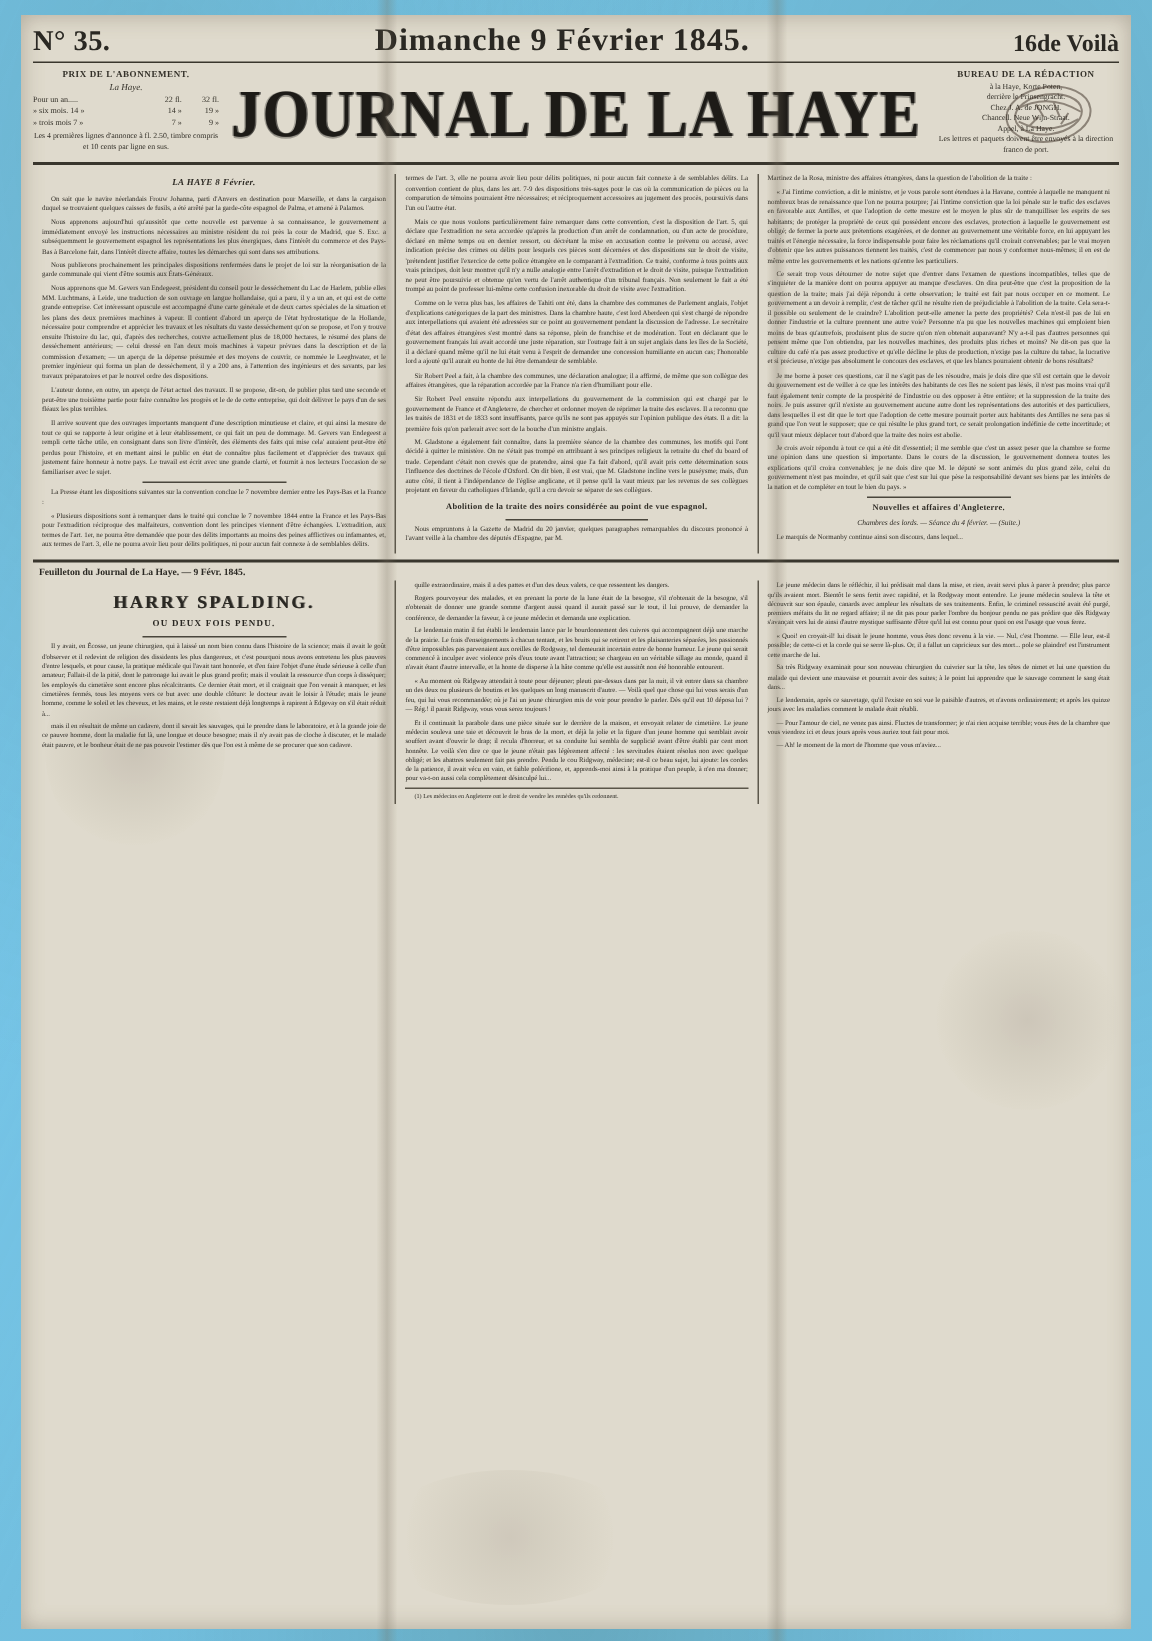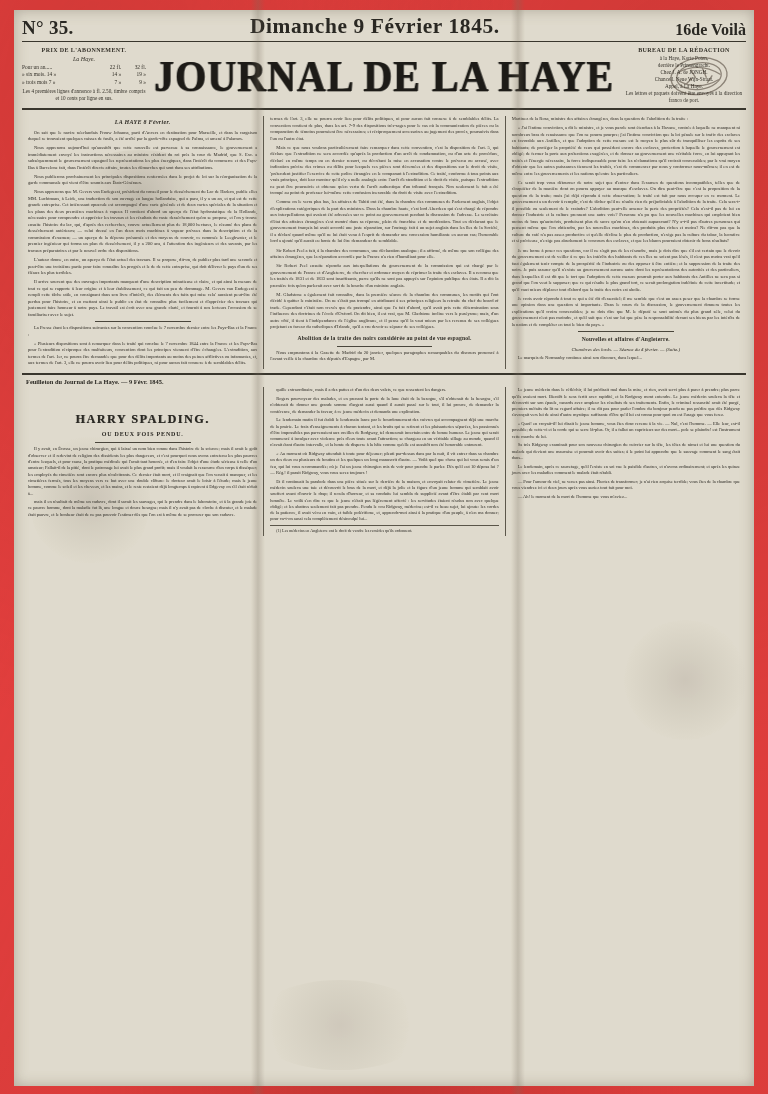--- a/index.html
+++ b/index.html
@@ -8,21 +8,21 @@
     background: #b9b2a4;
   }
   body {
     font-family: "Liberation Serif", serif;
   }
   .page {
     position: relative;
     width: 768px;
     height: 1094px;
     margin: 0 auto;
-    background: #ef4444;
+    background: #7dd3fc;
     overflow: hidden;
     box-sizing: border-box;
     filter: contrast(1.02);
   }
   
   .paper-tex {
     position: absolute;
     inset: 0;
     background:
       radial-gradient(ellipse at 12% 8%, rgba(160,150,130,.30), rgba(0,0,0,0) 45%),
@@ -212,21 +212,21 @@
     line-height: 1.4;
     text-align: justify;
   }
   .feu-col + .feu-col { border-left: .6px solid #5d584c; }
   .feu-col p { margin: 0 0 2.4px; text-indent: 6px; }
   .serial-title {
     text-align: center;
     font-size: 12px;
     font-weight: bold;
     letter-spacing: 1.6px;
-    margin: 24px 0 2px;
+    margin: 6px 0 2px;
     text-shadow: .6px 0 0 rgba(0,0,0,.5);
   }
   .serial-sub {
     text-align: center;
     font-size: 6px;
     font-weight: bold;
     letter-spacing: .8px;
     margin-bottom: 4px;
   }
   .footnote {

